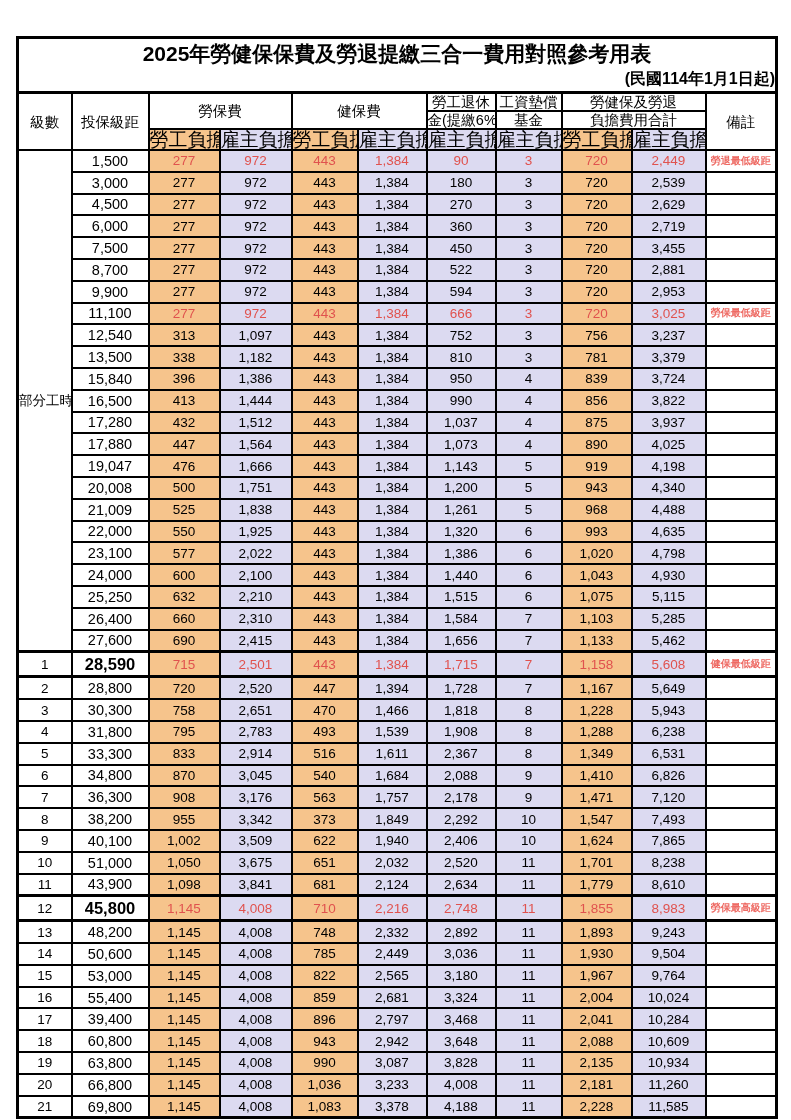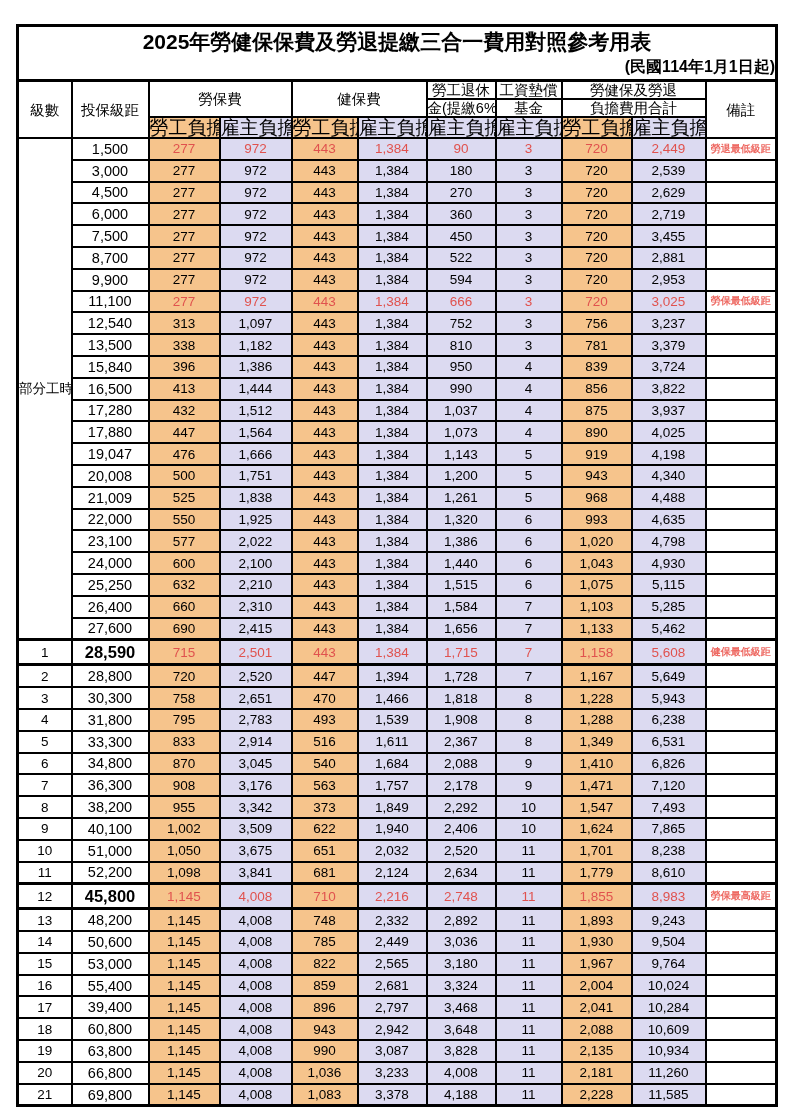--- a/index.html
+++ b/index.html
@@ -1,18 +1,18 @@
 <!DOCTYPE html>
 <html style="--orange: #f6c48c; --lav: #dcdaf1; --red: #e0524e; --notered: #ee6a63; --grid: #000000;"><head>
 <meta charset="utf-8">
 <style>
   html,body{margin:0;padding:0;background:#ffffff;}
   .page{position:relative;width:791px;height:1120px;background:#ffffff;overflow:hidden;
         font-family:"Liberation Sans","DejaVu Sans",sans-serif;color:#000;}
-  table.ref{position:absolute;left:16px;top:24px;width:759px;border-collapse:collapse;
+  table.ref{position:absolute;left:16px;top:36px;width:759px;border-collapse:collapse;
         table-layout:fixed;border:3px solid var(--grid,#000);}
   td,th{border:2px solid var(--grid,#000);padding:0;text-align:center;vertical-align:middle;
         white-space:nowrap;overflow:hidden;font-weight:normal;}
   .titlecell{height:52px;border-bottom:3px solid var(--grid,#000);}
   .title{font-size:21px;font-weight:bold;line-height:28px;}
   .subtitle{font-size:16px;font-weight:bold;line-height:22px;text-align:right;}
   .h{font-size:14.5px;height:16px;line-height:16px;}
   .sub{font-size:19px;height:19px;line-height:19px;}
   tbody td{height:19.8px;font-size:13.5px;}
   td.bracket{font-size:14.5px;}
@@ -478,21 +478,21 @@
           <td class="emp">651</td>
           <td class="er">2,032</td>
           <td class="er">2,520</td>
           <td class="er">11</td>
           <td class="emp">1,701</td>
           <td class="er">8,238</td>
           <td class="note"></td>
         </tr>
         <tr>
           <td class="level">11</td>
-          <td class="bracket">52,200</td>
+          <td class="bracket">43,900</td>
           <td class="emp">1,098</td>
           <td class="er">3,841</td>
           <td class="emp">681</td>
           <td class="er">2,124</td>
           <td class="er">2,634</td>
           <td class="er">11</td>
           <td class="emp">1,779</td>
           <td class="er">8,610</td>
           <td class="note"></td>
         </tr>

